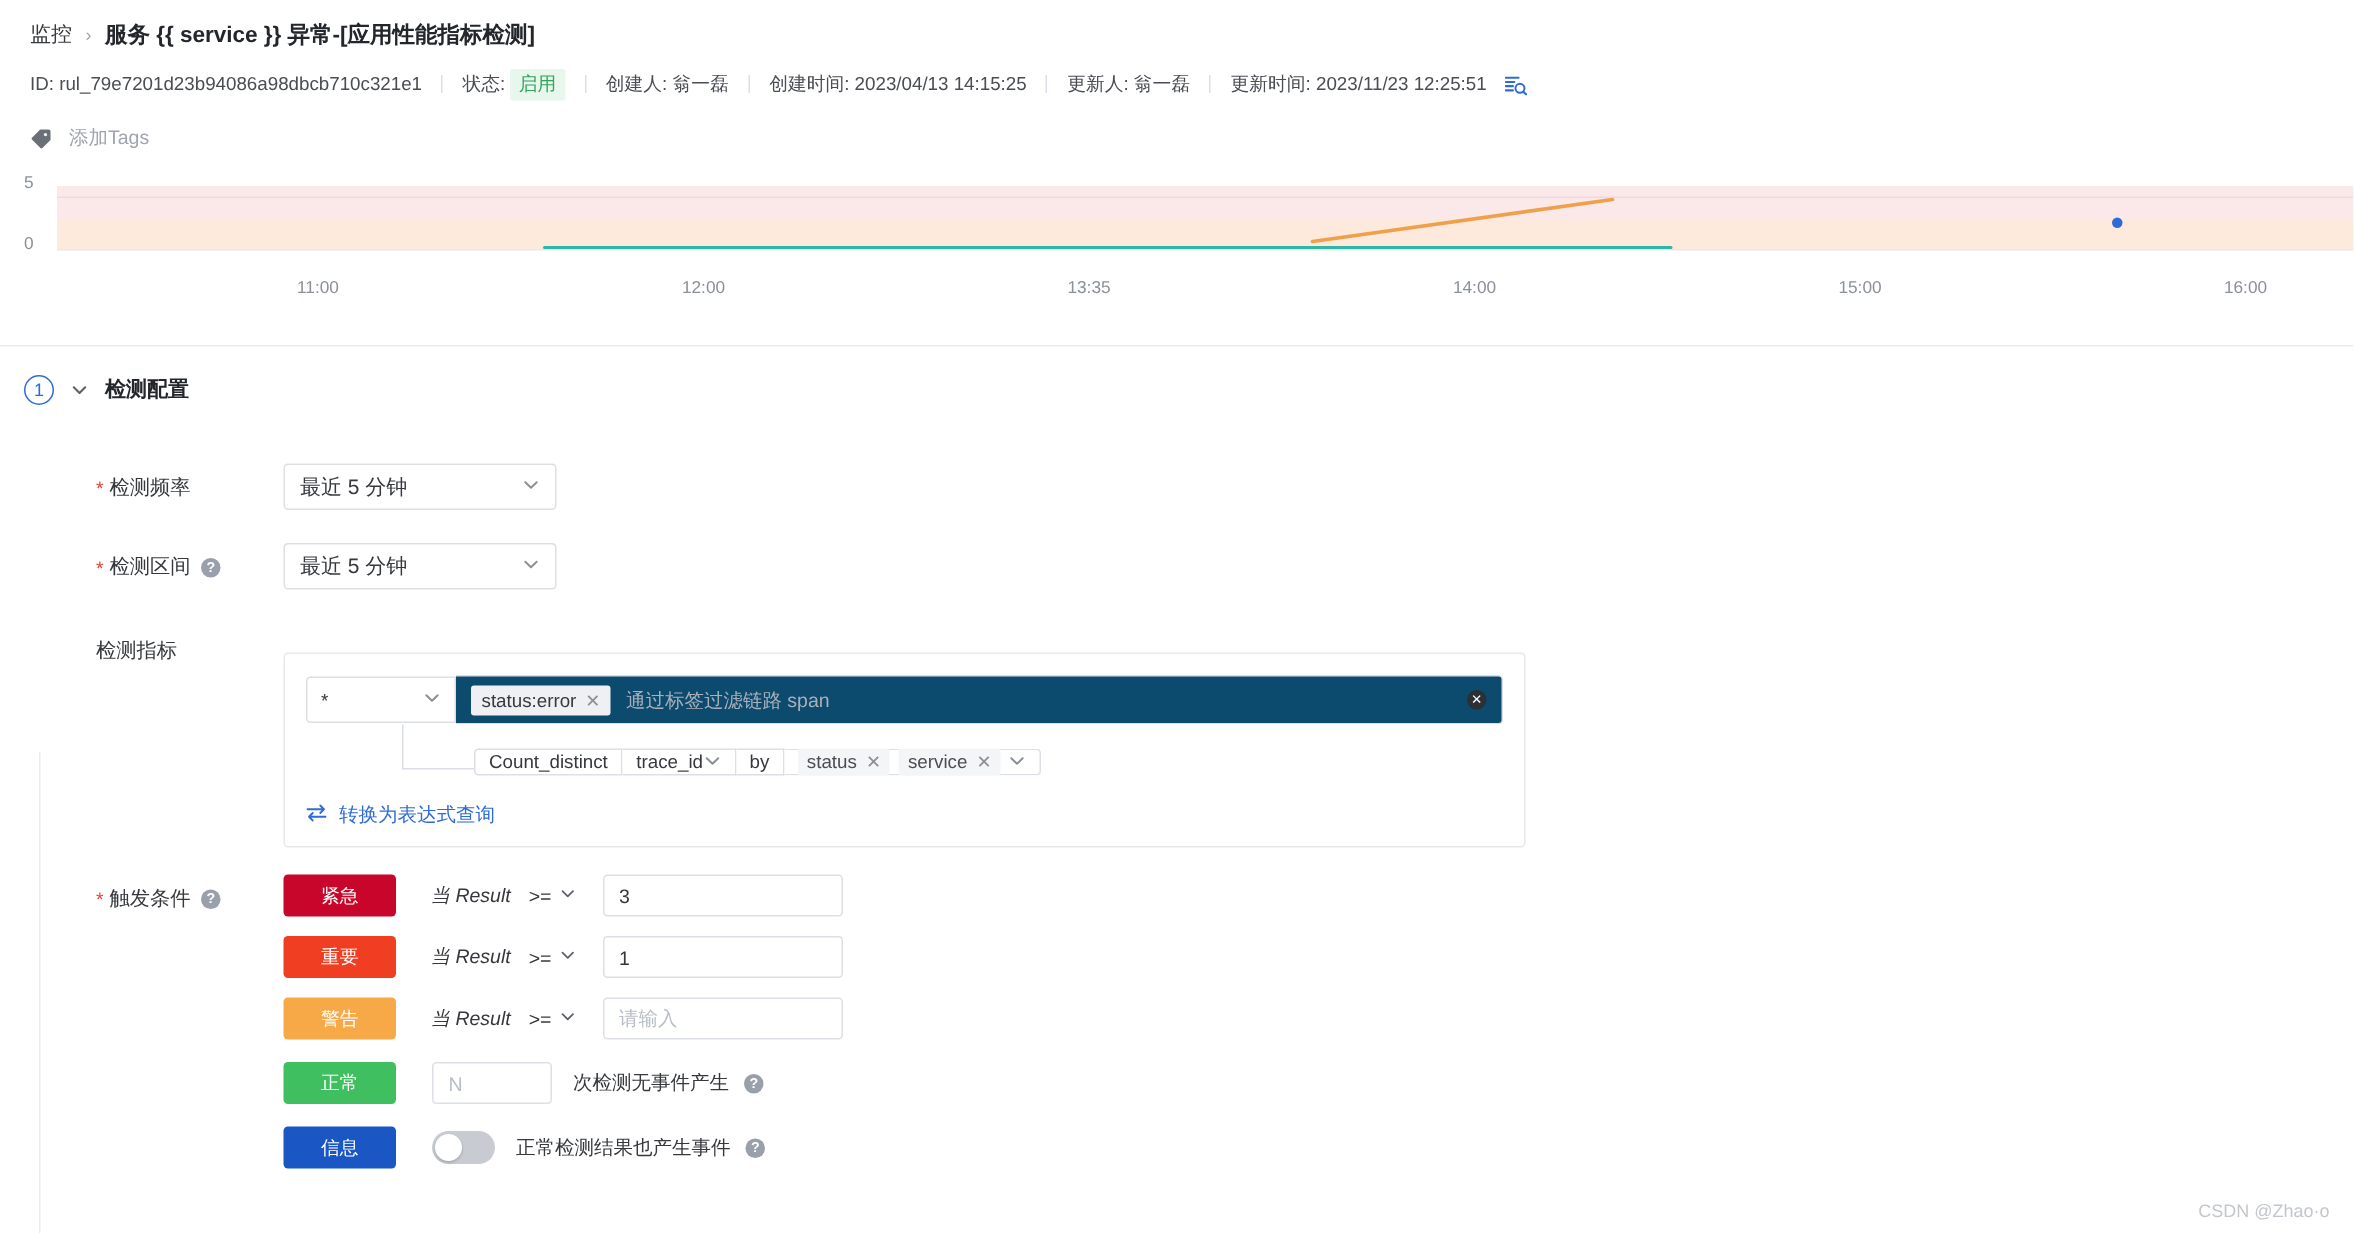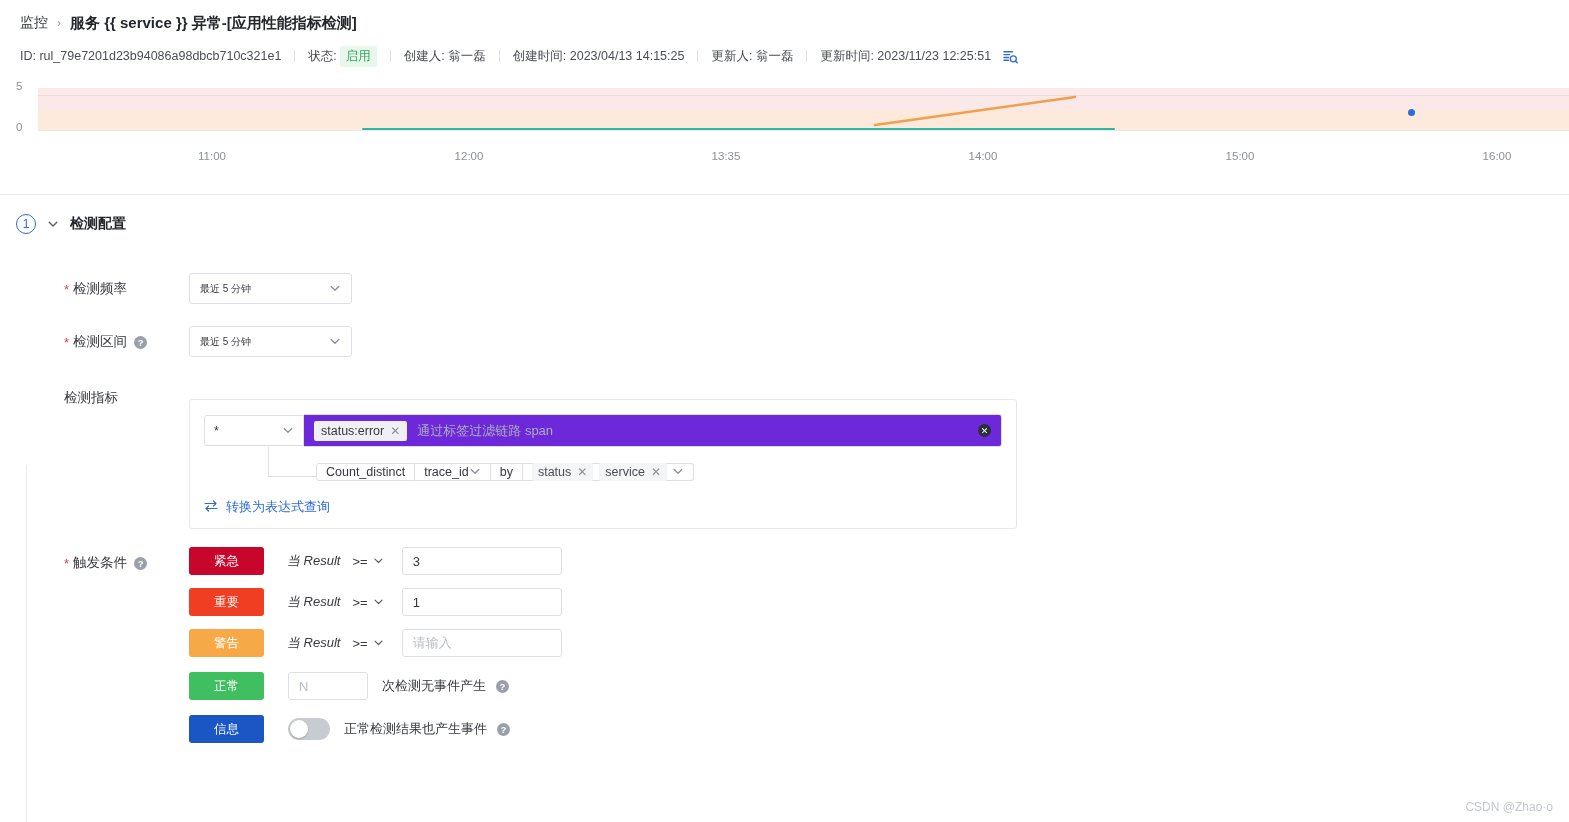--- a/index.html
+++ b/index.html
@@ -73,23 +73,23 @@
     padding-top: 7px; display: flex; align-items: center; gap: 3px;
   }
   .req-star { color: #e8413a; font-size: 13px; line-height: 1; margin-right: 1px; }
   .help-icon {
     width: 13px; height: 13px; border-radius: 50%; background: #9aa0ab; color: #fff;
     font-size: 9.5px; display: inline-flex; align-items: center; justify-content: center;
     font-weight: bold; margin-left: 4px; flex: none;
   }
 
   .select-box {
-    width: 163px; height: 31px; border: 1px solid #dcdfe6; border-radius: 3px;
+    width: 182px; height: 31px; border: 1px solid #dcdfe6; border-radius: 3px;
     background: #fff; display: flex; align-items: center; justify-content: space-between;
-    padding: 0 10px; font-size: 10px; color: #36383d;
+    padding: 0 10px; font-size: 14px; color: #36383d;
   }
   .caret { color: #8a8f98; font-size: 11px; }
 
   
   .tab-group {
     display: inline-flex; background: #f2f4f7; border-radius: 3px; padding: 3px;
     border: 1px solid #e6e8ec;
   }
   .tab {
     width: 116px; height: 26px; display: flex; align-items: center; justify-content: center;
@@ -103,21 +103,21 @@
     background: #fff; padding: 14px 14px 12px 14px; position: relative;
   }
   .q-row1 { display: flex; align-items: center; }
   .q-src {
     width: 100px; height: 31px; border: 1px solid #dcdfe6; border-radius: 3px 0 0 3px;
     display: flex; align-items: center; justify-content: space-between; padding: 0 9px;
     font-size: 12.5px; color: #36383d; background: #fff;
   }
   .q-filter {
     flex: 1; height: 33px; border: 1px solid #dcdfe6; border-left: none; border-radius: 0 3px 3px 0;
-    display: flex; align-items: center; padding: 0 10px; gap: 10px; background: #6d28d9;
+    display: flex; align-items: center; padding: 0 10px; gap: 10px; background: #0c4a6e;
     position: relative;
   }
   .chip {
     background: #eef0f4; border-radius: 2px; padding: 3px 7px; font-size: 12.5px;
     color: #36383d; display: inline-flex; align-items: center; gap: 6px;
   }
   .chip-x { color: #8a8f98; font-size: 12px; cursor: pointer; }
   .q-placeholder { color: #aab0ba; font-size: 13px; }
   .clear-circle {
     position: absolute; right: 10px; width: 13px; height: 13px; border-radius: 50%;
@@ -204,20 +204,29 @@
     <span class="meta-item">更新时间: 2023/11/23 12:25:51</span>
     <span class="meta-icon">
       <svg width="15" height="15" viewBox="0 0 16 16" fill="none">
         <path d="M1 3h9M1 6h6M1 9h5M1 12h5" stroke="#2f6bd8" stroke-width="1.5" stroke-linecap="round"></path>
         <circle cx="11" cy="10.5" r="3.2" stroke="#2f6bd8" stroke-width="1.4" fill="#fff"></circle>
         <path d="M13.4 12.9L15.3 14.8" stroke="#2f6bd8" stroke-width="1.5" stroke-linecap="round"></path>
       </svg>
     </span>
   </div>
 
+  <div class="tags-row">
+    <span class="tag-icon">
+      <svg width="15" height="15" viewBox="0 0 16 16">
+        <path d="M1.4 7.2L7.2 1.4h6.1a1.3 1.3 0 011.3 1.3v6.1L8.8 14.6a1 1 0 01-1.4 0L1.4 8.6a1 1 0 010-1.4z" fill="#6b7078"></path>
+        <circle cx="11" cy="5" r="1.15" fill="#ffffff"></circle>
+      </svg>
+    </span>
+    <span class="tags-placeholder">添加Tags</span>
+  </div>
 </div>
 
 <div class="chart-wrap">
   <div class="y-label top" style="top:0px">5</div>
   <div class="y-label bottom" style="top:41px">0</div>
 
   <div class="chart-plot">
     <div class="band-critical"></div>
     <div class="band-warn"></div>
     <div class="grid-line-5"></div>

